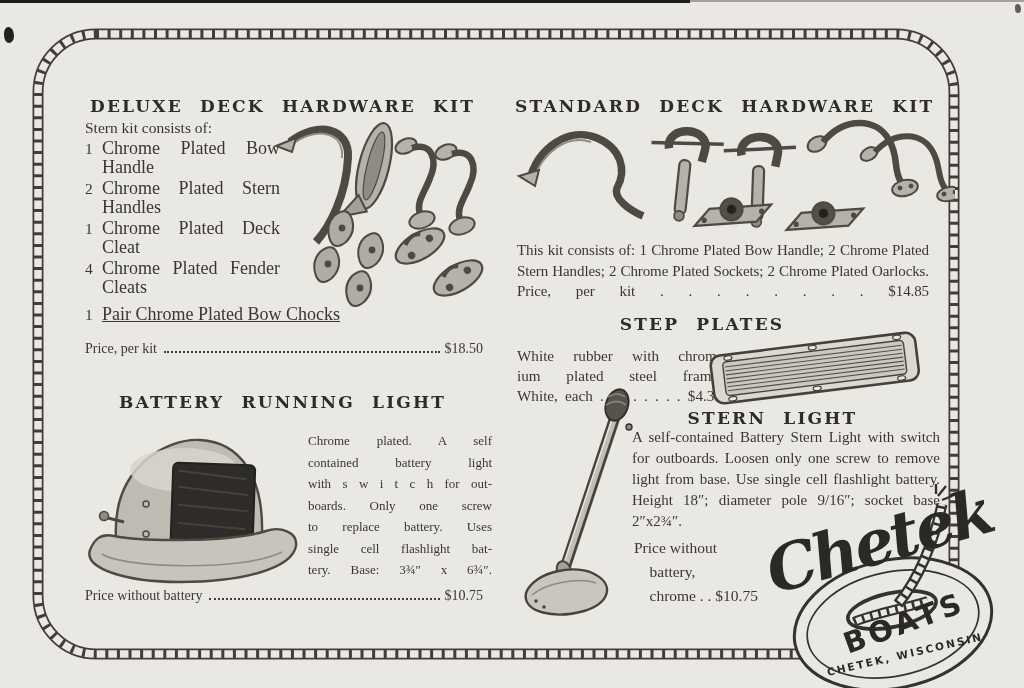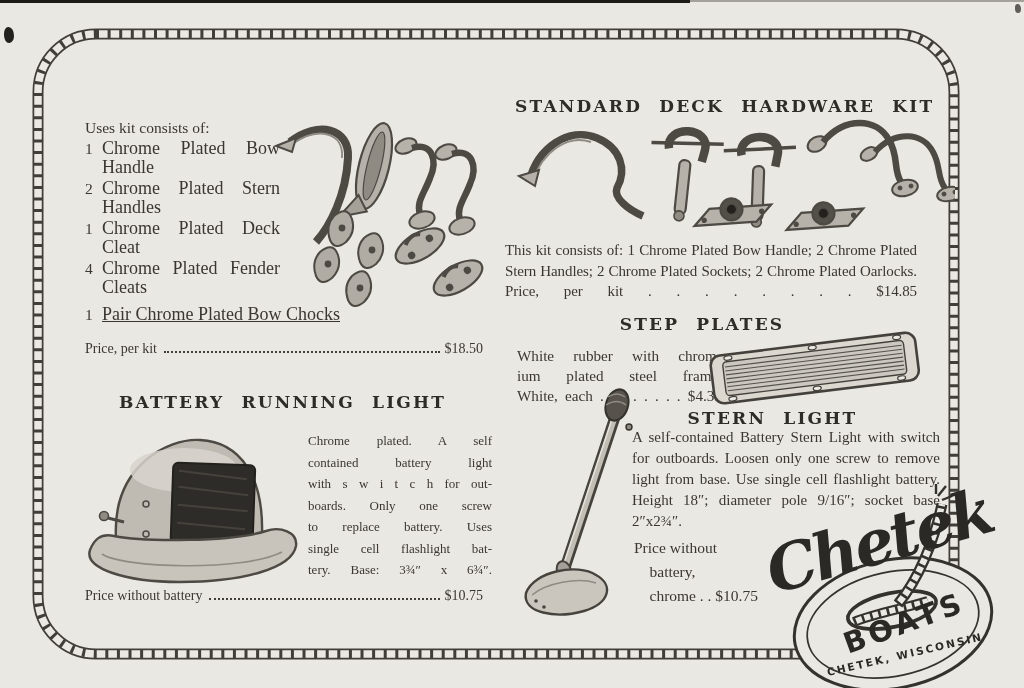--- a/index.html
+++ b/index.html
@@ -48,22 +48,23 @@
     <rect x="38" y="34" width="916" height="620" rx="58" fill="none" stroke="#413e39" stroke-width="11"></rect>
     <rect x="38" y="34" width="916" height="620" rx="58" fill="none" stroke="#eae8e3" stroke-width="7.5"></rect>
     <rect x="38" y="34" width="916" height="620" rx="58" fill="none" stroke="#413e39" stroke-width="8.5" stroke-dasharray="3 8.6"></rect>
   </svg>
 
   <div class="abs" style="left:0;top:0;width:690px;height:3px;background:#1d1b18"></div>
   <div class="abs" style="left:690px;top:0;width:334px;height:2px;background:#6a6660;opacity:.55"></div>
   <div class="abs speck" style="left:4px;top:27px;width:10px;height:16px"></div>
   <div class="abs speck" style="left:1015px;top:4px;width:6px;height:9px;opacity:.7"></div>
 
-
-  <div class="abs body-text" style="left:85px;top:117px">Uses kit consists of:</div>
+  <div class="abs sec-title" style="left:85px;top:96px;width:395px">DELUXE DECK HARDWARE KIT</div>
+
+  <div class="abs body-text" style="left:85px;top:117px">Stern kit consists of:</div>
 
   <div class="abs" style="left:85px;top:139px;width:330px">
     <div class="item">
       <span class="qty">1</span>
       <span class="itext">Chrome Plated Bow
 Handle</span>
     </div>
     <div class="item">
       <span class="qty">2</span>
       <span class="itext">Chrome Plated Stern
@@ -222,21 +223,21 @@
       <g transform="translate(270,98) rotate(-4)">
         <path d="M0,22 L16,6 L78,6 L62,22 Z" fill="#b6b2aa" stroke-width="2.2"></path>
         <circle cx="38" cy="8" r="11" fill="#53504a" stroke-width="2.2"></circle>
         <circle cx="38" cy="8" r="5" fill="#23211e"></circle>
         <circle cx="10" cy="17" r="2.2" fill="#4d4943"></circle>
         <circle cx="68" cy="12" r="2.2" fill="#4d4943"></circle>
       </g>
     </g>
   </svg>
 
-  <div class="abs body-text para-std justlast" style="left:505px;top:240px;width:412px">This kit consists of:  1 Chrome Plated Bow Handle; 2 Chrome Plated Stern Handles; 2 Chrome Plated Sockets; 2 Chrome Plated Oarlocks.  Price, per kit . . . . . . . . $14.85</div>
+  <div class="abs body-text para-std justlast" style="left:517px;top:240px;width:412px">This kit consists of:  1 Chrome Plated Bow Handle; 2 Chrome Plated Stern Handles; 2 Chrome Plated Sockets; 2 Chrome Plated Oarlocks.  Price, per kit . . . . . . . . $14.85</div>
 
   <div class="abs sec-title" style="left:517px;top:314px;width:370px">STEP PLATES</div>
 
   <div class="abs body-text para-step preline justlast" style="left:517px;top:336px;width:205px">White rubber with chrom-
 ium plated steel frame.
 White, each . . . . . . . . $4.35</div>
 
   <svg class="abs" style="left:700px;top:330px" width="230" height="80" viewBox="0 0 230 80" aria-hidden="true">
     <g transform="rotate(-7 115 40)">
       <rect x="12" y="14" width="206" height="48" rx="10" fill="#dcd8d0" stroke="#44413c" stroke-width="2.6"></rect>

